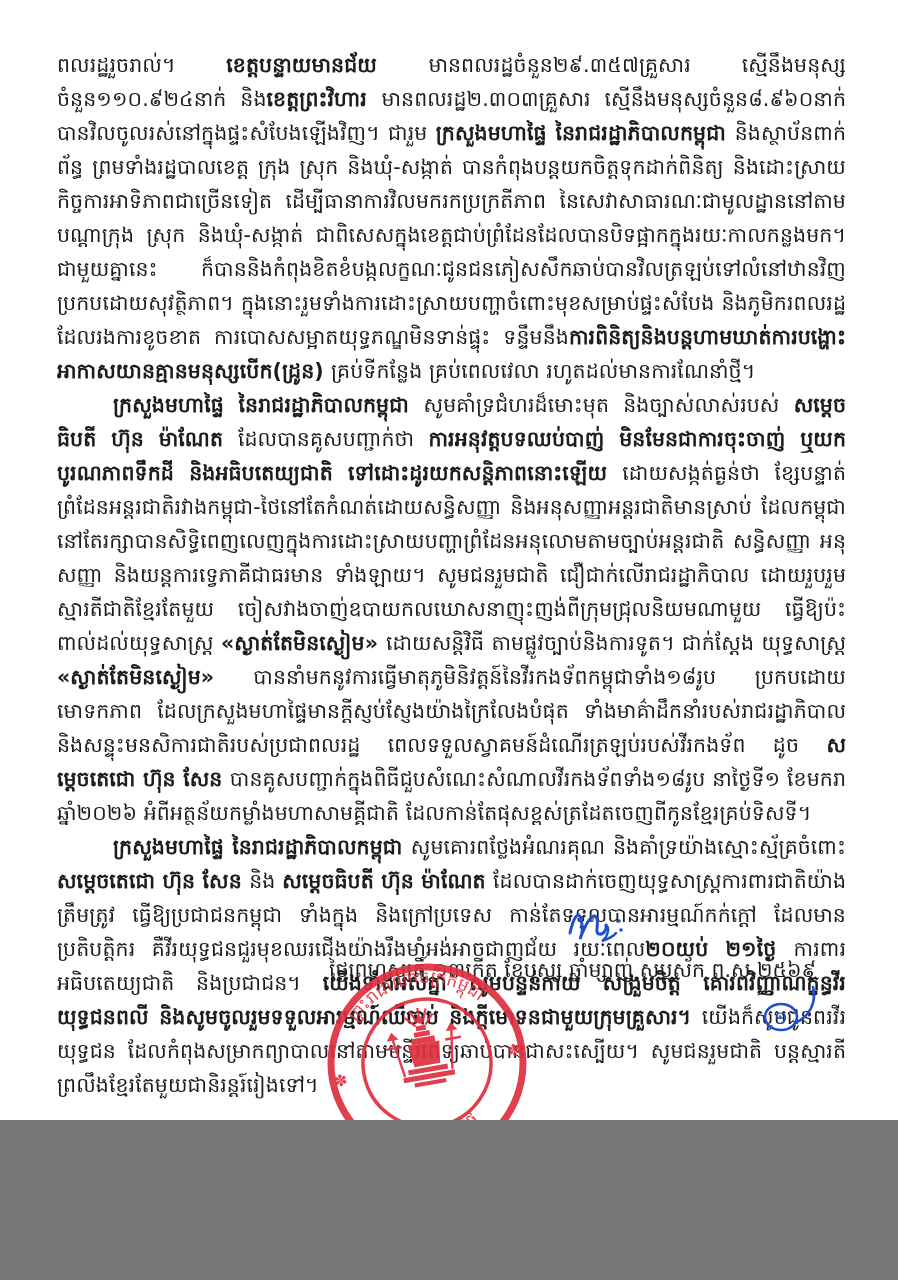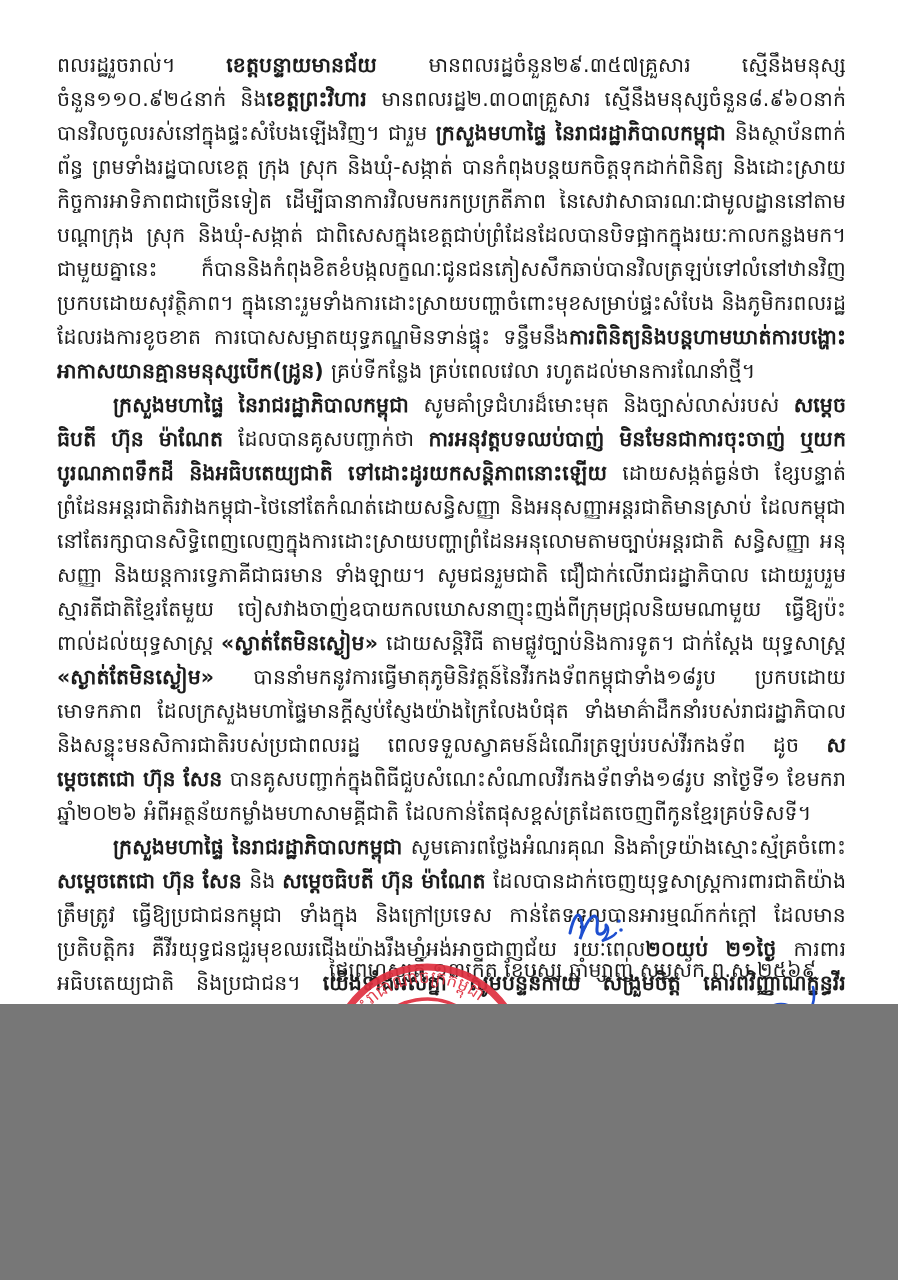--- a/index.html
+++ b/index.html
@@ -1,18 +1,18 @@
 <!DOCTYPE html>
 <html><head>
 <meta charset="utf-8">
 <style>
   html,body{margin:0;padding:0;background:#777;}
   .page{
     position:relative;
-    width:898px;height:1004px;
+    width:898px;height:1120px;
     margin:0 auto;
     background:#ffffff;
     overflow:hidden;
     font-family:"DejaVu Sans","Liberation Sans",sans-serif;
     color:#1c1c1c;
   }
   .doc-body{
     position:absolute;
     left:57px;top:48px;width:789px;
     font-size:20.5px;

